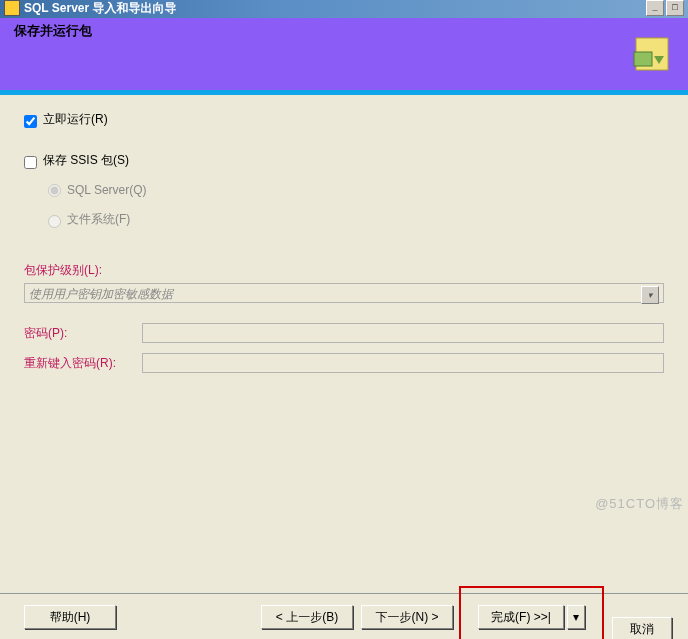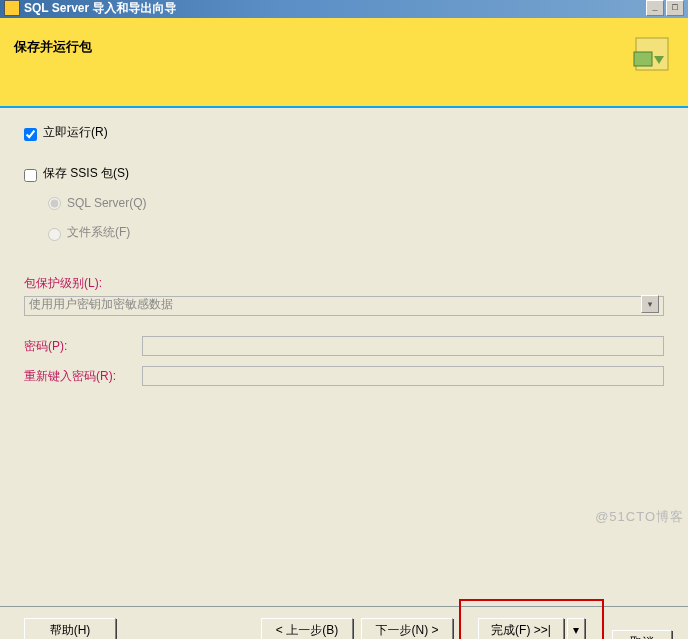--- a/index.html
+++ b/index.html
@@ -45,25 +45,25 @@
     border-left-color: #fff;
     margin-left: 2px;
     font-size: 9px;
     font-family: Marlett, sans-serif;
     text-align: center;
     line-height: 12px;
     color: #000;
   }
 
   .header-panel {
-    background: #fde047;
-    border-bottom: 2px solid #0ea5e9;
+    background: #8b5cf6;
+    border-bottom: 5px solid #0ea5e9;
     height: 68px;
     position: relative;
-    padding: 20px 14px 0 14px;
+    padding: 4px 14px 0 14px;
   }
   .header-title {
     font-weight: bold;
     font-size: 13px;
   }
   .header-sub {
     margin-left: 18px;
     margin-top: 4px;
     font-size: 12px;
   }
@@ -129,23 +129,24 @@
     border: 1px solid #b5b5b5;
     background: #ece9d8;
     color: #888;
     font-family: inherit;
     font-size: 12px;
     padding: 2px 4px;
     box-sizing: border-box;
   }
   .combo {
     display: flex;
-    align-items: flex-end;
+    align-items: flex-start;
     position: relative;
     width: 100%;
+    font-style: italic;
   }
   .combo .combo-text {
     flex: 1;
     overflow: hidden;
     white-space: nowrap;
   }
   .combo .combo-btn {
     width: 16px;
     height: 16px;
     background: #d4d0c8;

